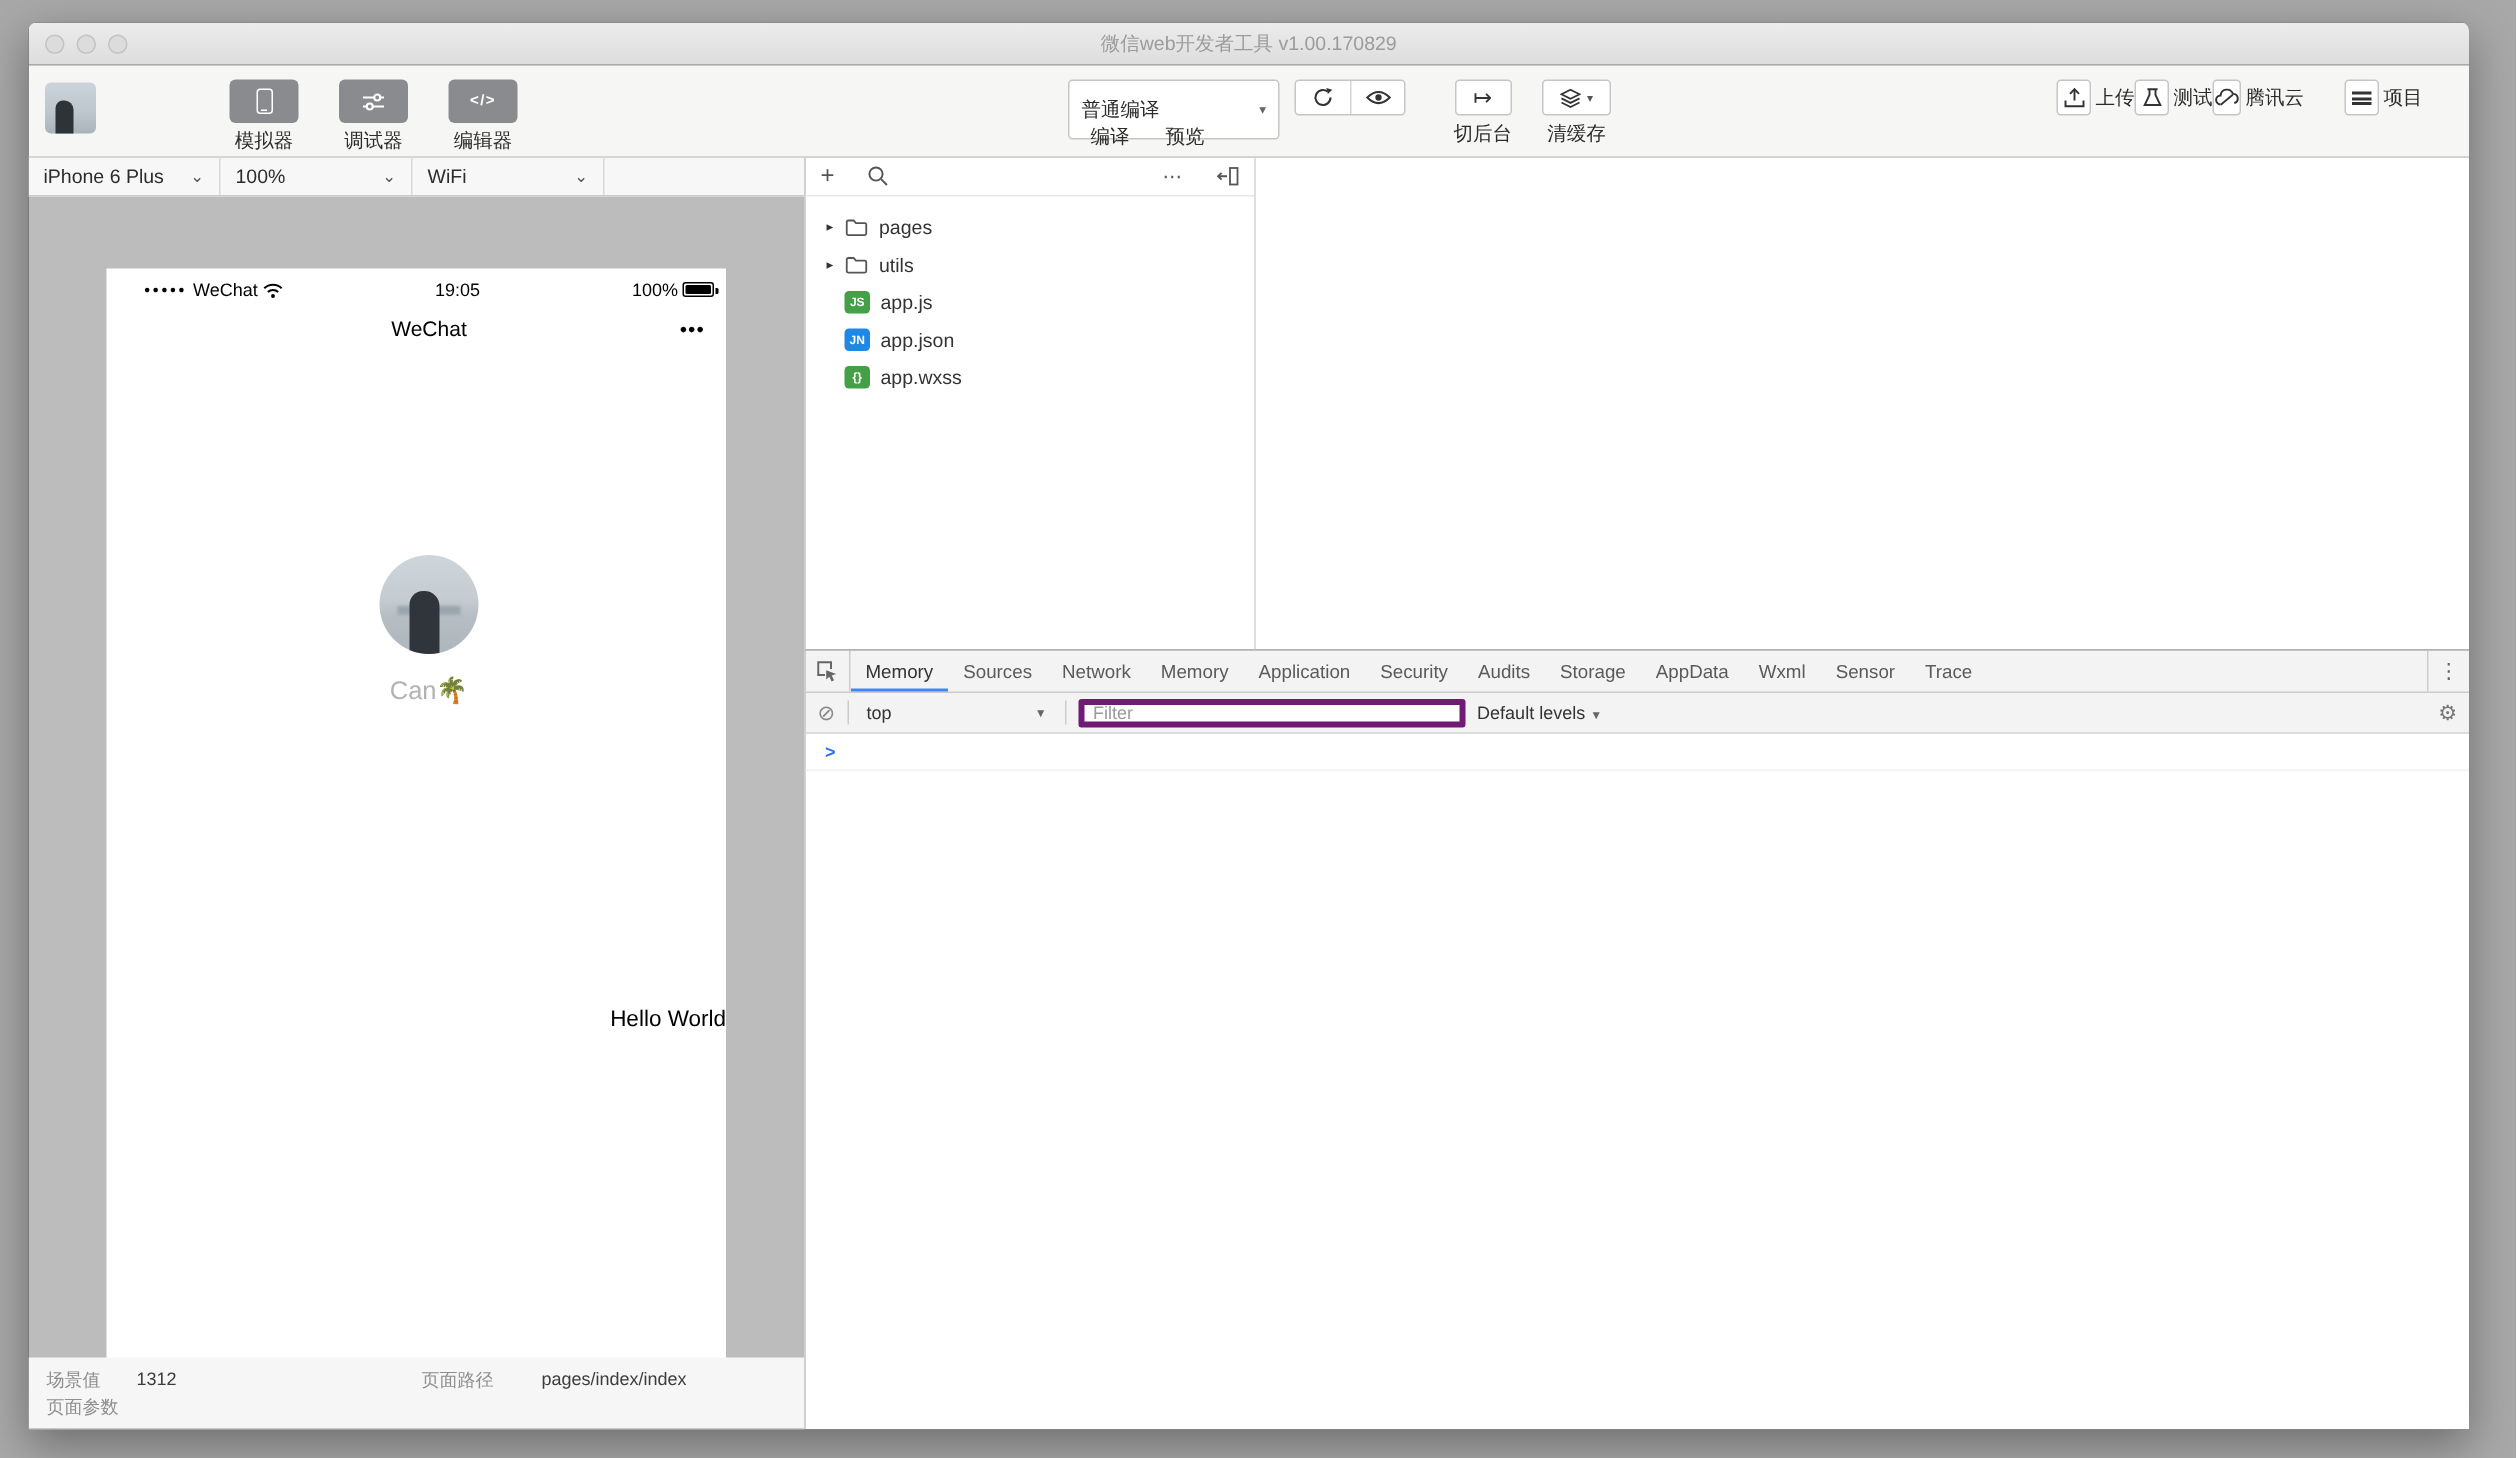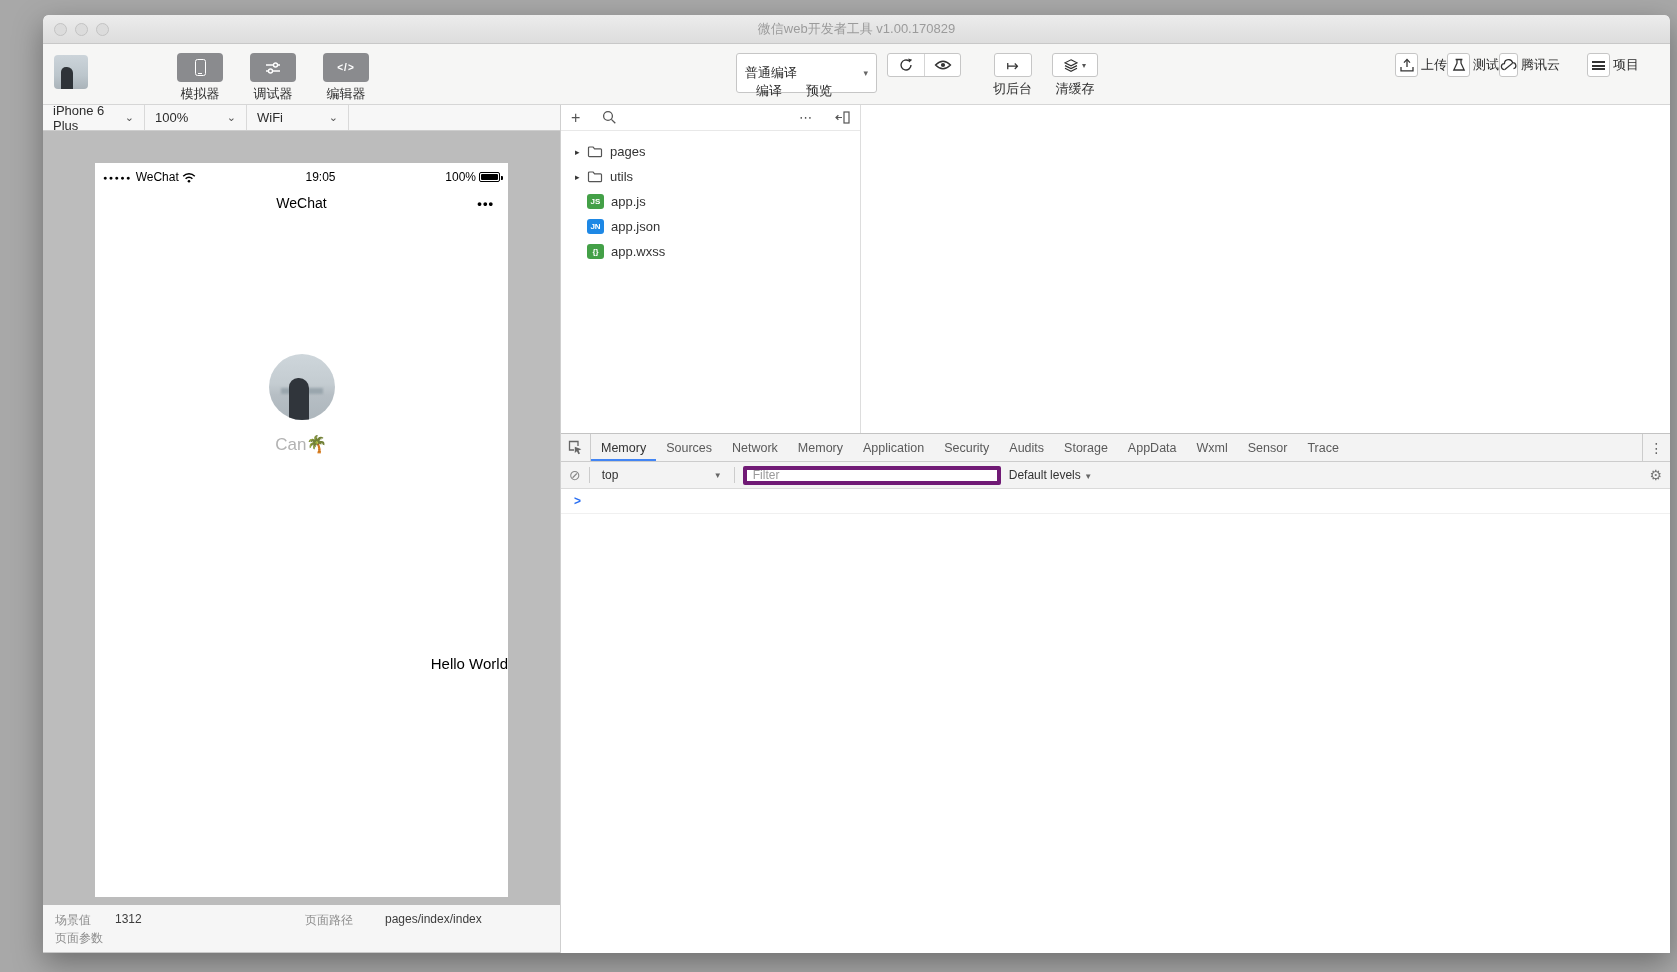--- a/index.html
+++ b/index.html
@@ -1,19 +1,19 @@
 <!DOCTYPE html>
 <html><head>
 <meta charset="utf-8">
 <style>
   * { margin:0; padding:0; box-sizing:border-box; }
   html,body { width:1677px; height:972px; }
   body { font-family:"Liberation Sans","DejaVu Sans",sans-serif; }
   .desktop { position:relative; width:1677px; height:972px; background:#a8a8a8; overflow:hidden; }
-  .window { position:absolute; left:43px; top:15px; width:1627px; height:938px;
+  .window { position:absolute; left:19px; top:15px; width:1627px; height:938px;
             background:#404040; border-radius:5px 5px 0 0; overflow:hidden;
             display:flex; flex-direction:column; box-shadow:0 10px 30px rgba(0,0,0,.35); }
 
   
   .titlebar { height:29px; flex:0 0 29px; background:linear-gradient(#ececec,#dddddd);
               border-bottom:1px solid #c8c8c8; position:relative;
               display:flex; align-items:center; justify-content:center; }
   .traffic { position:absolute; left:11px; top:8px; display:flex; gap:8px; }
   .traffic span { width:13px; height:13px; border-radius:50%; background:#dcdcdc; border:1px solid #c3c3c3; }
   .win-title { font-size:13px; color:#9b9b9b; }
@@ -38,42 +38,42 @@
   .combo { width:141px; height:40px; background:#fff; border:1px solid #c6c6c6; border-radius:3px;
            display:flex; align-items:center; padding:0 8px; font-size:13px; color:#2c2c2c; }
   .combo .caret { margin-left:auto; font-size:9px; color:#666; }
   .seg-group { display:flex; margin-left:10px; border:1px solid #c6c6c6; border-radius:3px; overflow:hidden; background:#fff; }
   .seg { width:36px; height:22px; display:flex; align-items:center; justify-content:center; cursor:pointer; }
   .seg + .seg { border-left:1px solid #d5d5d5; }
   .action-col { display:flex; flex-direction:column; align-items:center; gap:3px; }
   .lone-btn { height:24px; background:#fff; border:1px solid #c6c6c6; border-radius:3px;
               display:flex; align-items:center; justify-content:center; cursor:pointer; }
   .pair-labels { position:absolute; left:703px; top:38px; display:flex; gap:14px; }
-  .pair-labels .tb-label { width:36px; text-align:right; }
+  .pair-labels .tb-label { width:36px; text-align:center; }
   .arrow-glyph { font-size:15px; color:#333; line-height:1; }
 
   .right-group { position:absolute; right:31px; top:9px; display:flex; align-items:flex-start; }
   .rg-item { display:flex; flex-direction:row; align-items:center; gap:3px; width:52px; }
   .rg-item .lone-btn { width:40px; }
   .gap28 { width:36px; }
   .bars-glyph { display:inline-block; width:13px; height:9px;
                 border-top:2px solid #333; border-bottom:2px solid #333; position:relative; }
   .bars-glyph::after { content:""; position:absolute; left:0; top:2.5px; width:13px; height:2px; background:#333; }
 
   
   .content { flex:1; display:flex; min-height:0; }
   .sim-panel { width:518px; flex:0 0 518px; display:flex; flex-direction:column; border-right:1px solid #cfcfcf; background:#bcbcbc; }
   .device-bar { height:26px; flex:0 0 26px; background:#f7f7f7; border-bottom:1px solid #cdcdcd; display:flex; }
-  .dev-select { width:102px; border-right:1px solid #d9d9d9; display:flex; align-items:center;
+  .dev-select { width:128px; border-right:1px solid #d9d9d9; display:flex; align-items:center;
                 padding:0 10px; font-size:13px; color:#2c2c2c; cursor:pointer; }
   .dev-select .chev { margin-left:auto; font-size:11px; color:#555; }
   .device-bar .filler { flex:1; }
 
   .sim-body { flex:1; min-height:0; display:flex; justify-content:center; }
-  .phone { margin-top:32px; width:413px; height:734px; background:#fff; display:flex; flex-direction:column; }
+  .phone { margin-top:48px; width:413px; height:734px; background:#fff; display:flex; flex-direction:column;padding-left:17px; }
   .p-status { height:24px; display:flex; align-items:center; padding:4px 8px 0 8px; font-size:12px; color:#000; }
   .p-sig { font-size:7px; letter-spacing:1.5px; margin-right:4px; }
   .p-carrier { font-size:12px; }
   .p-wifi { margin-left:3px; }
   .p-time { flex:1; text-align:center; font-size:12px; }
   .p-batt-wrap { display:flex; align-items:center; gap:3px; }
   .batt { width:21px; height:10px; border:1px solid #000; border-radius:2px; position:relative; padding:1px; }
   .batt i { display:block; width:100%; height:100%; background:#000; border-radius:1px; }
   .batt::after { content:""; position:absolute; right:-4px; top:2.5px; width:2.5px; height:4px; background:#000; border-radius:0 1px 1px 0; }
   .p-nav { height:32px; display:flex; align-items:center; position:relative; justify-content:center; }

